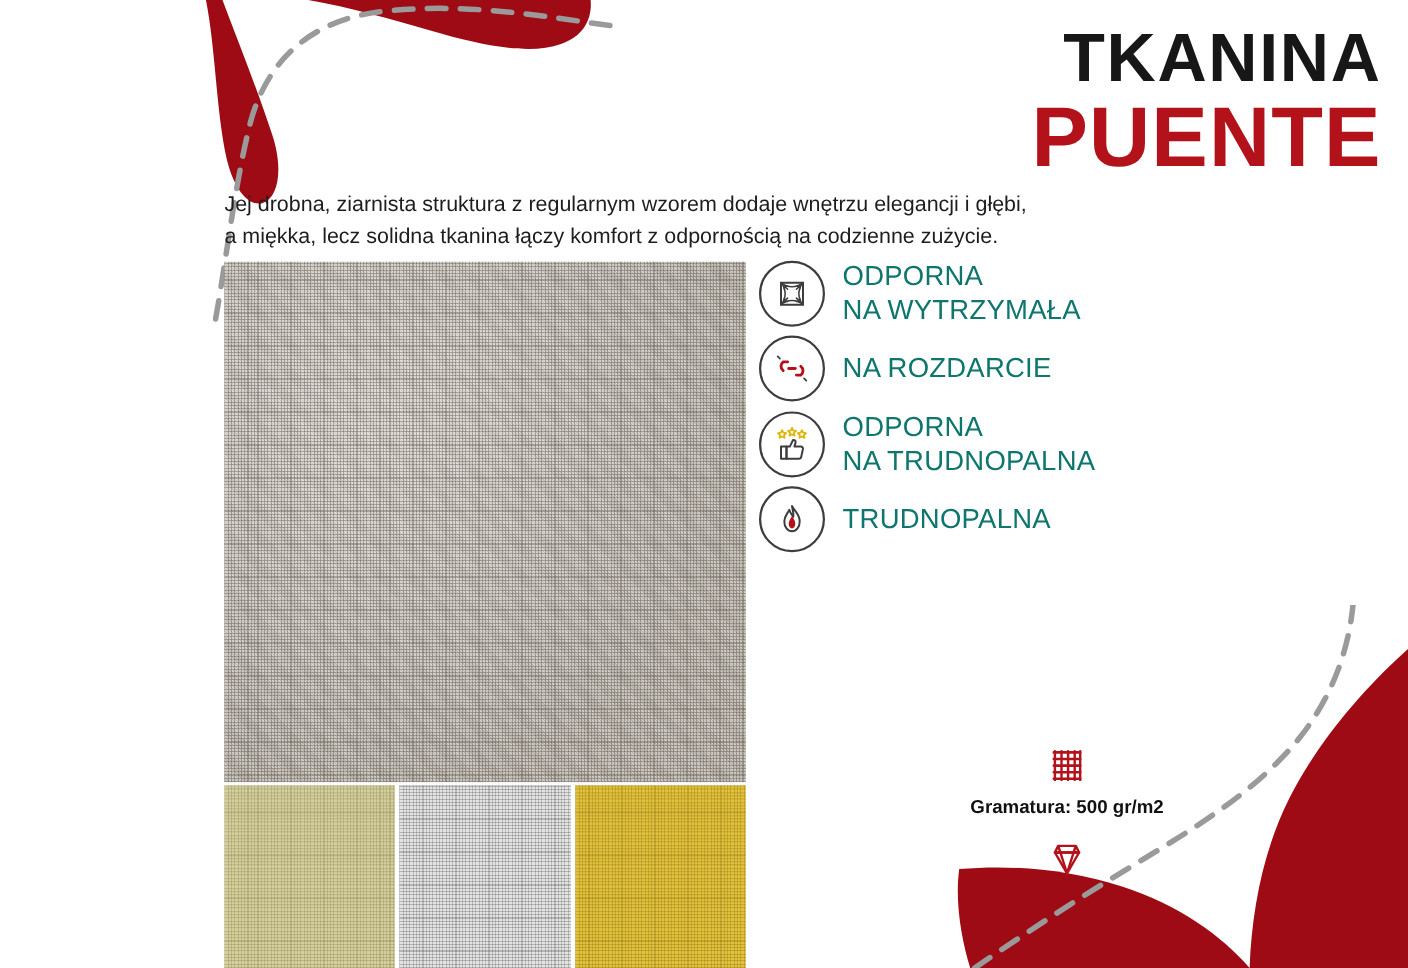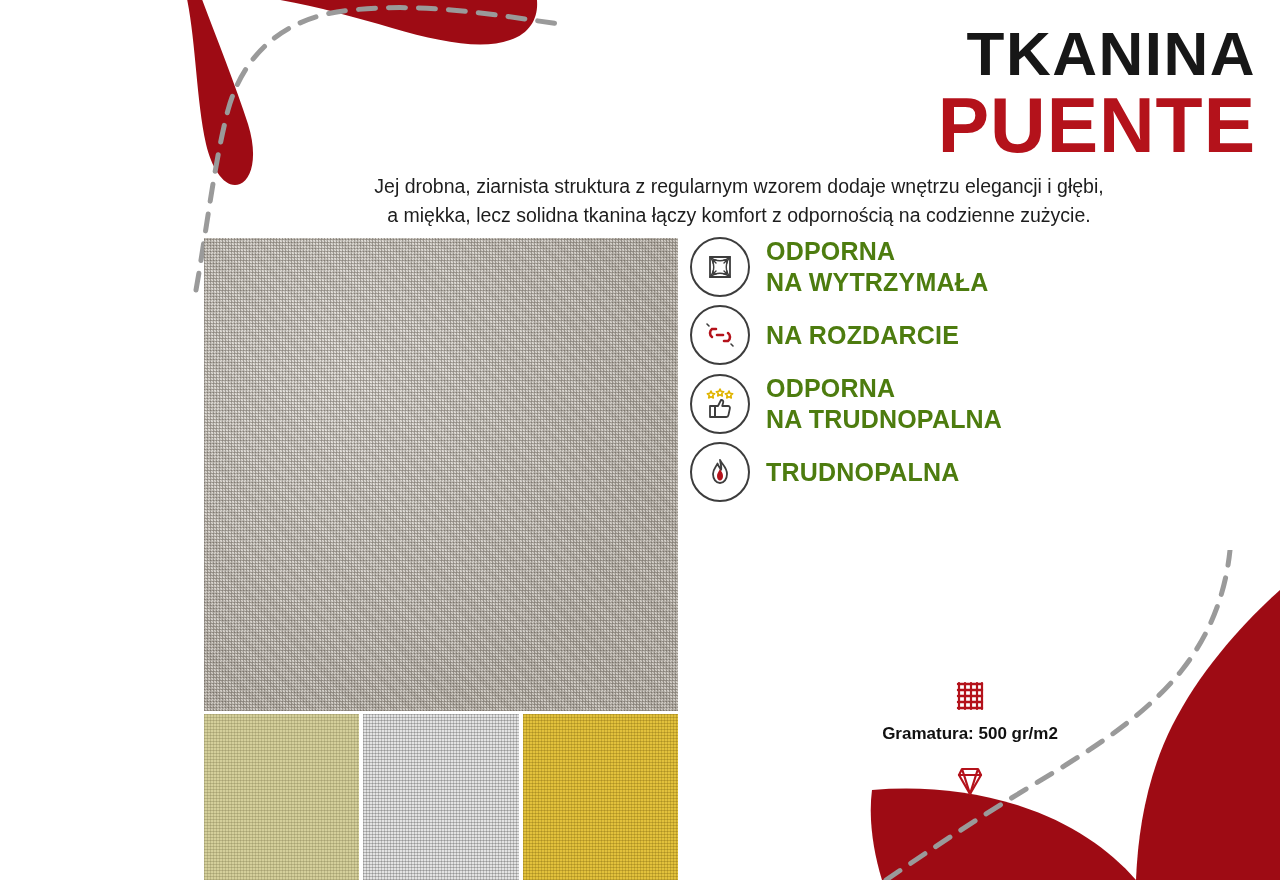--- a/index.html
+++ b/index.html
@@ -49,21 +49,20 @@
     color: #b4121b;
     line-height: 1.0;
     margin-top: 2px;
   }
 
   .intro {
     position: absolute;
     left: 204px;
     top: 172px;
     width: 1070px;
-    text-align: center;
     font-size: 19.5px;
     line-height: 1.5;
     color: #1d1d1d;
   }
 
   
   .main-swatch {
     position: absolute;
     left: 204px;
     top: 238px;
@@ -127,23 +126,23 @@
     border-radius: 50%;
     flex: 0 0 auto;
     display: flex;
     align-items: center;
     justify-content: center;
     margin-right: 16px;
     background: #ffffff;
   }
   .feature-text {
     font-size: 25px;
-    font-weight: bold;
+    font-weight: normal;
     line-height: 1.22;
-    color: #4d7c0f;
+    color: #0f766e;
     letter-spacing: 0.2px;
   }
   .feature-text .l2 { display: block; }
 
   
   .specs {
     position: absolute;
     left: 690px;
     top: 676px;
     width: 560px;

